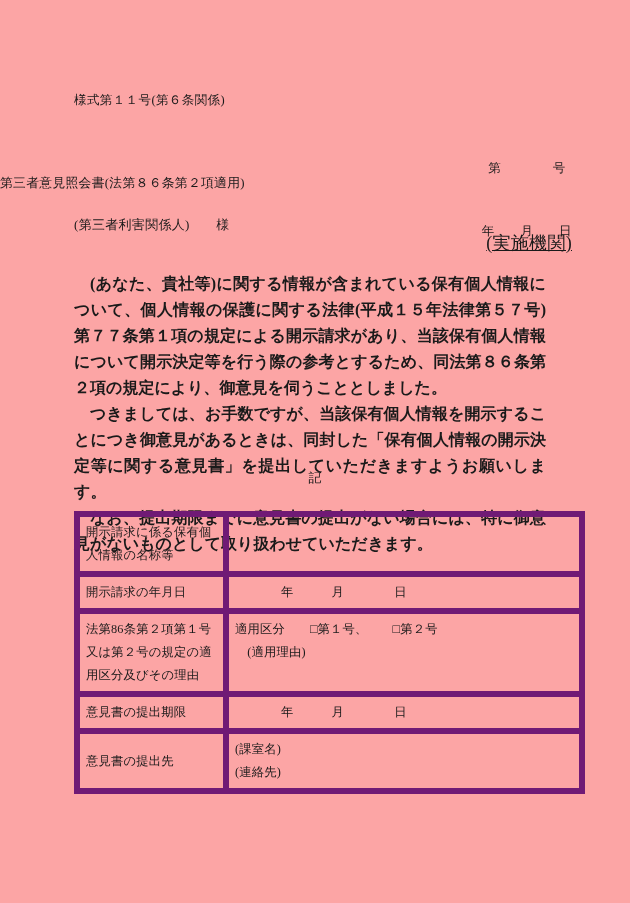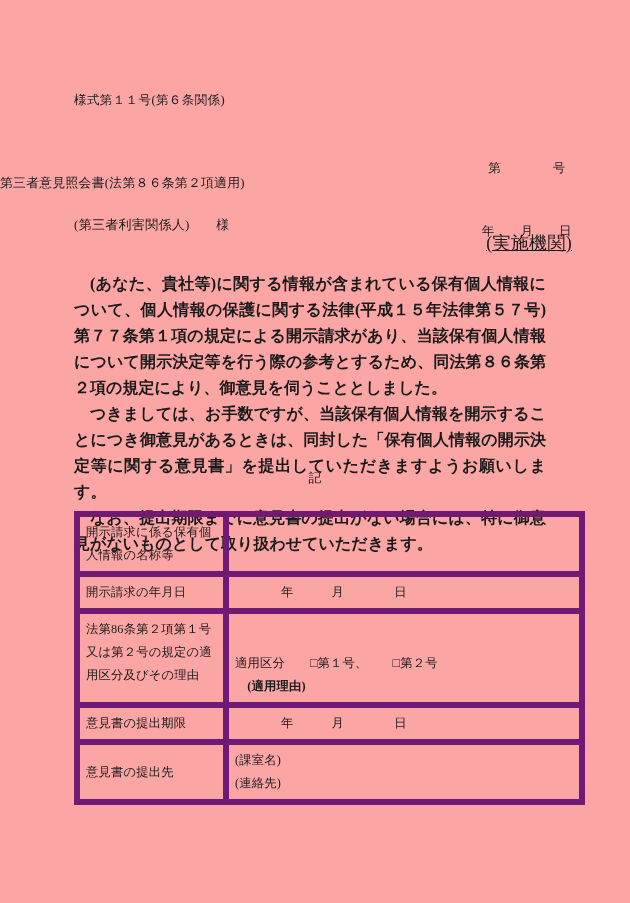--- a/index.html
+++ b/index.html
@@ -125,26 +125,24 @@
   }
   .date-fields {
     display: block;
     padding-left: 46px;
     white-space: pre;
     letter-spacing: 0.3px;
   }
   .applic-line {
     display: block;
     white-space: pre;
-    margin-top: 34px;
   }
   .applic-reason {
     display: block;
     padding-left: 1em;
-    font-weight: bold;
   }
   .contact-line { display: block; }
   .spacer-2 { height: 23px; }
   .spacer-4 { height: 69px; }
 </style>
 </head>
 <body>
 
 <div class="page">
 

